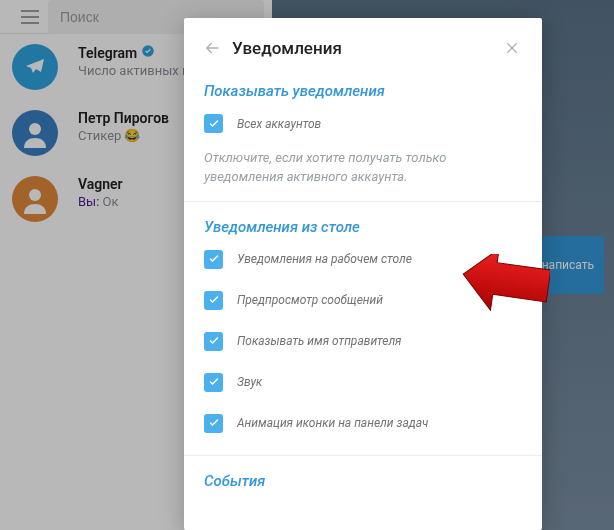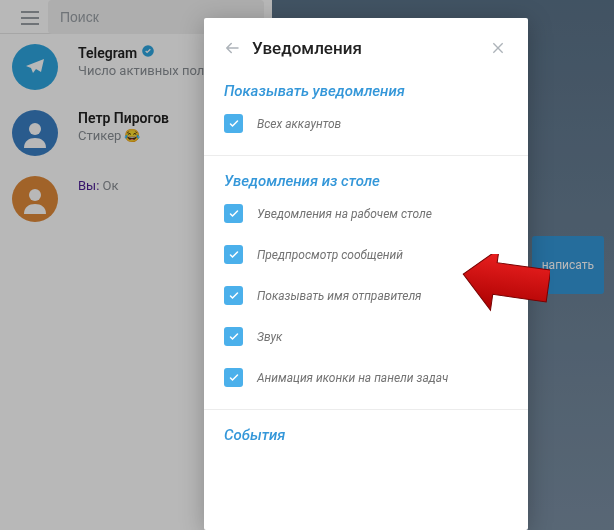--- a/index.html
+++ b/index.html
@@ -17,20 +17,21 @@
   position: absolute;
   inset: 0;
   display: flex;
 }
 .sidebar {
   width: 272px;
   background: #fff;
 }
 .sidebar-top {
   display: flex;
+  align-items: center;
   height: 34px;
   padding: 0 8px 0 12px;
   border-bottom: 1px solid #e6e6e6;
 }
 .menu-btn {
   width: 36px; height: 36px;
   display: flex; align-items: center; justify-content: center;
   color: #9aa0a6;
 }
 .search-input {
@@ -90,28 +91,27 @@
   position: absolute;
   inset: 0;
   background: rgba(0,0,0,0.28);
 }
 
 
 .modal {
   position: absolute;
   left: 184px;
   top: 18px;
-  width: 324px;
+  width: 358px;
   height: 512px;
   background: #fff;
   box-shadow: 0 4px 24px rgba(0,0,0,0.25);
   border-radius: 2px;
   display: flex;
   flex-direction: column;
-  margin-left: 20px;
 }
 .modal-header {
   display: flex;
   align-items: center;
   padding: 16px 16px 14px 14px;
 }
 .back-btn, .close-btn {
   width: 28px; height: 28px;
   display: flex; align-items: center; justify-content: center;
   color: #adb3b9;
@@ -222,20 +222,23 @@
       </div>
 
       <div class="chat-row">
         <div class="avatar avatar-orange">
           <svg width="30" height="30" viewBox="0 0 30 30">
               <circle cx="15" cy="11" r="6" fill="#fff"></circle>
               <path d="M4 30c0-7 5-10 11-10s11 3 11 10z" fill="#fff"></path>
             </svg>
         </div>
         <div class="chat-info">
+          <div class="chat-name">
+              <span>Vagner</span>
+            </div>
           <div class="chat-sub">
             <span class="you">Вы:</span>
             <span>Ок</span>
           </div>
         </div>
       </div>
 
     </div>
   </div>
 
@@ -267,20 +270,21 @@
 
     <div class="option-row">
       <div class="checkbox">
         <svg width="12" height="12" viewBox="0 0 24 24">
             <path d="M5 12l4 4L19 6" stroke="#fff" stroke-width="3" fill="none" stroke-linecap="round"></path>
           </svg>
       </div>
       <div class="option-label">Всех аккаунтов</div>
     </div>
 
+    <div class="hint">Отключите, если хотите получать только уведомления активного аккаунта.</div>
 
     <hr class="hr">
 
     <div class="section-title">Уведомления из столе</div>
 
     <div class="option-row">
       <div class="checkbox">
         <svg width="12" height="12" viewBox="0 0 24 24">
             <path d="M5 12l4 4L19 6" stroke="#fff" stroke-width="3" fill="none" stroke-linecap="round"></path>
           </svg>

